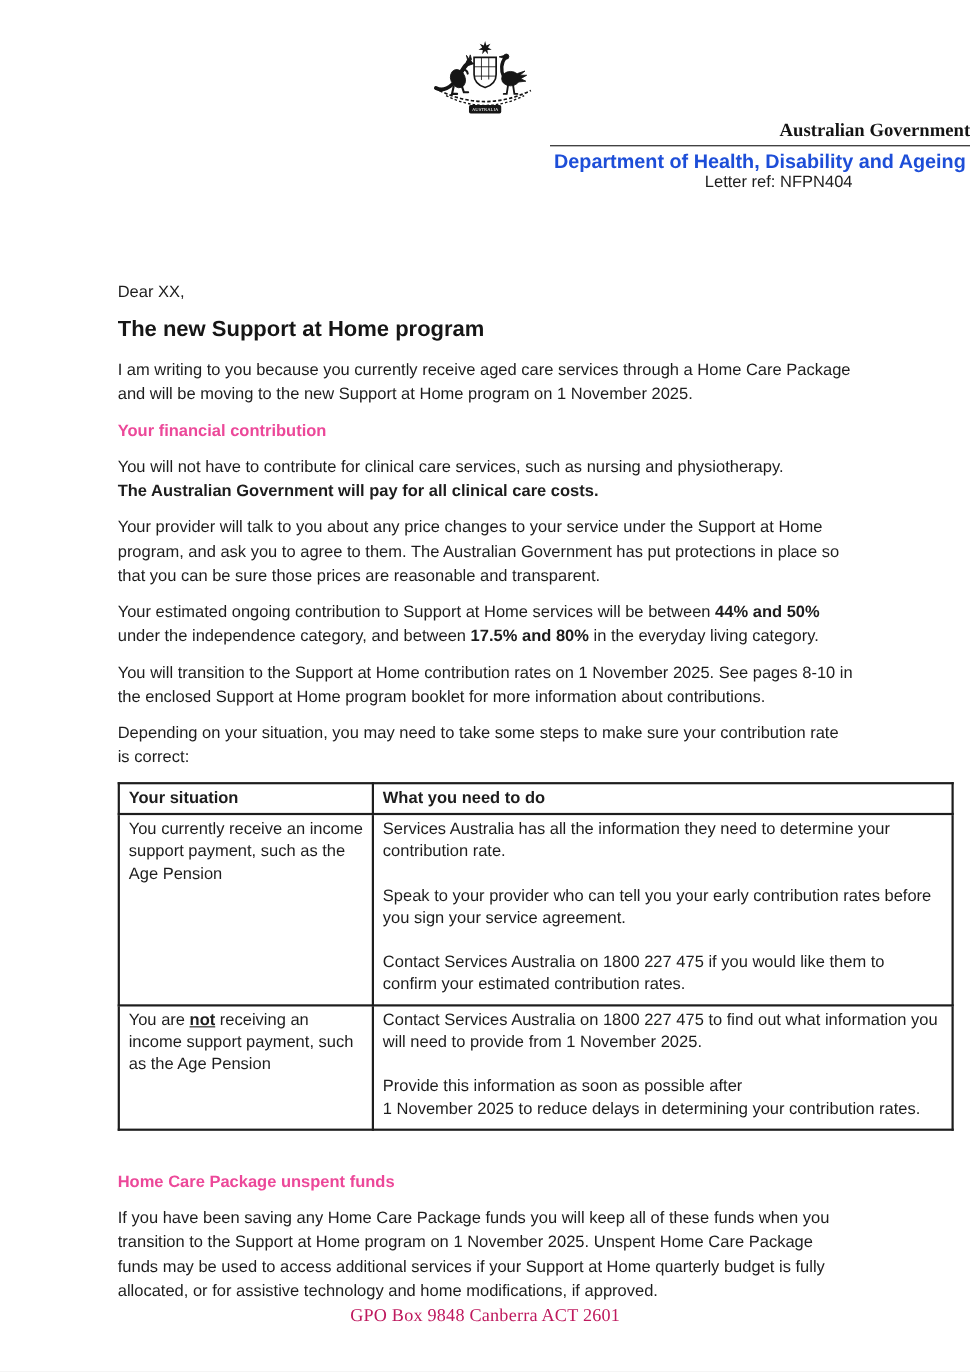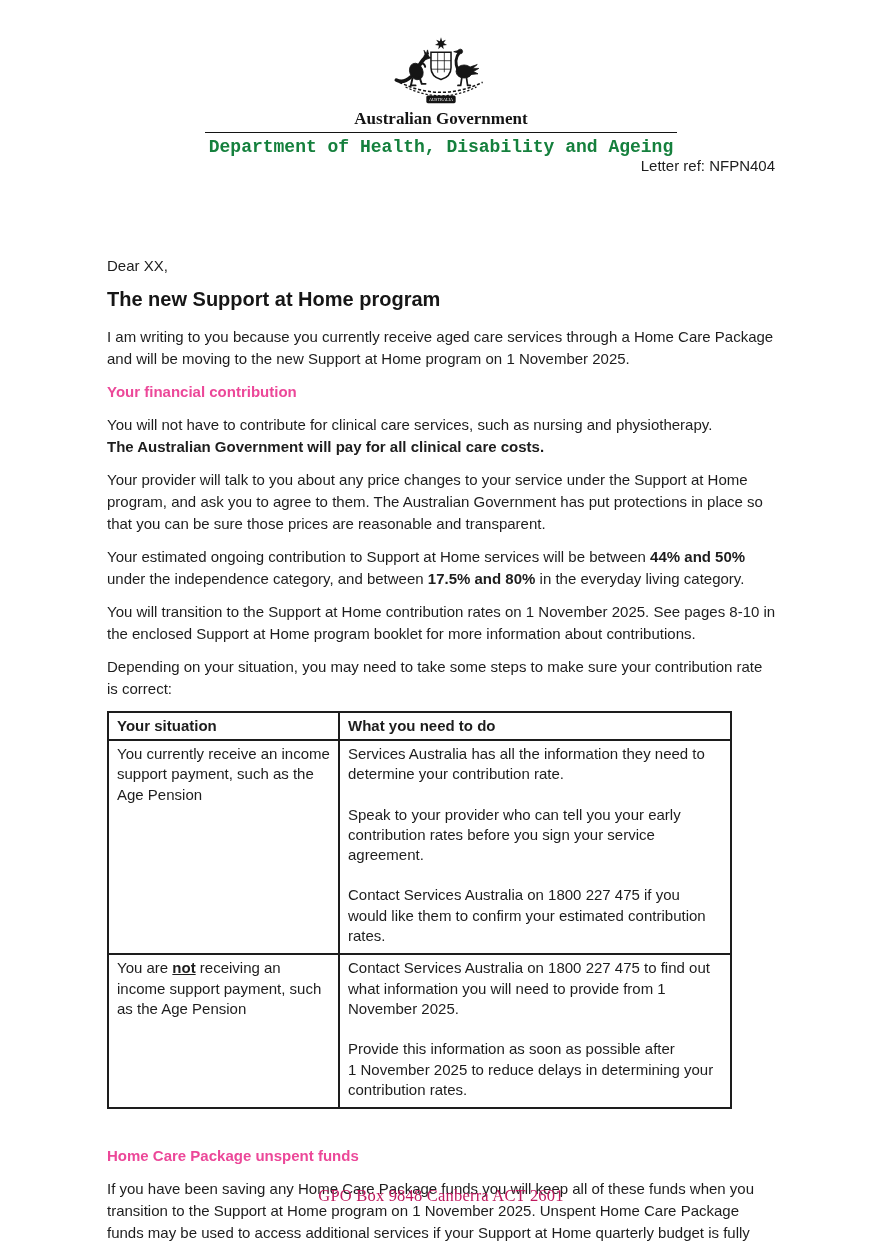--- a/index.html
+++ b/index.html
@@ -11,42 +11,42 @@
     background: #ffffff;
     font-family: "Liberation Sans", sans-serif;
     color: #1d1d1d;
     overflow: hidden;
     margin: 0 auto;
   }
   
   .letterhead {
     position: absolute;
     top: 36px; left: 0; right: 0;
-    text-align: center;
+    text-align: right;
   }
   .arms { display: block; margin: 0 auto 2px; }
   .gov-name {
     font-family: "Liberation Serif", serif;
     font-weight: bold;
     font-size: 17px;
     line-height: 20px;
     color: #141414;
   }
   .dept-block {
     display: inline-block;
     margin-top: 3px;
     padding-top: 4px;
     border-top: 1.5px solid #141414;
   }
   .dept-name {
-    font-family: Liberation Mono, monospace;
+    font-family: Liberation Sans, sans-serif;
     font-weight: bold;
     font-size: 18px;
     line-height: 21px;
-    color: #15803d;
+    color: #1d4ed8;
     padding: 0 4px;
   }
   .letter-ref {
     position: absolute;
     top: 156px;
     right: 107px;
     font-size: 15px;
     line-height: 20px;
   }
   
@@ -73,21 +73,21 @@
     line-height: 22px;
     margin-bottom: 11px;
     color: #ec4899;
   }
   .b { font-weight: bold; }
   .u { text-decoration: underline; }
   
   table.info-table {
     border-collapse: collapse;
     table-layout: fixed;
-    width: 625px;
+    width: 760px;
     margin: 5px 0 36px;
   }
   .info-table th, .info-table td {
     border: 2px solid #1d1d1d;
     vertical-align: top;
     text-align: left;
     font-size: 15px;
   }
   .info-table th {
     padding: 2px 8px 3px;

